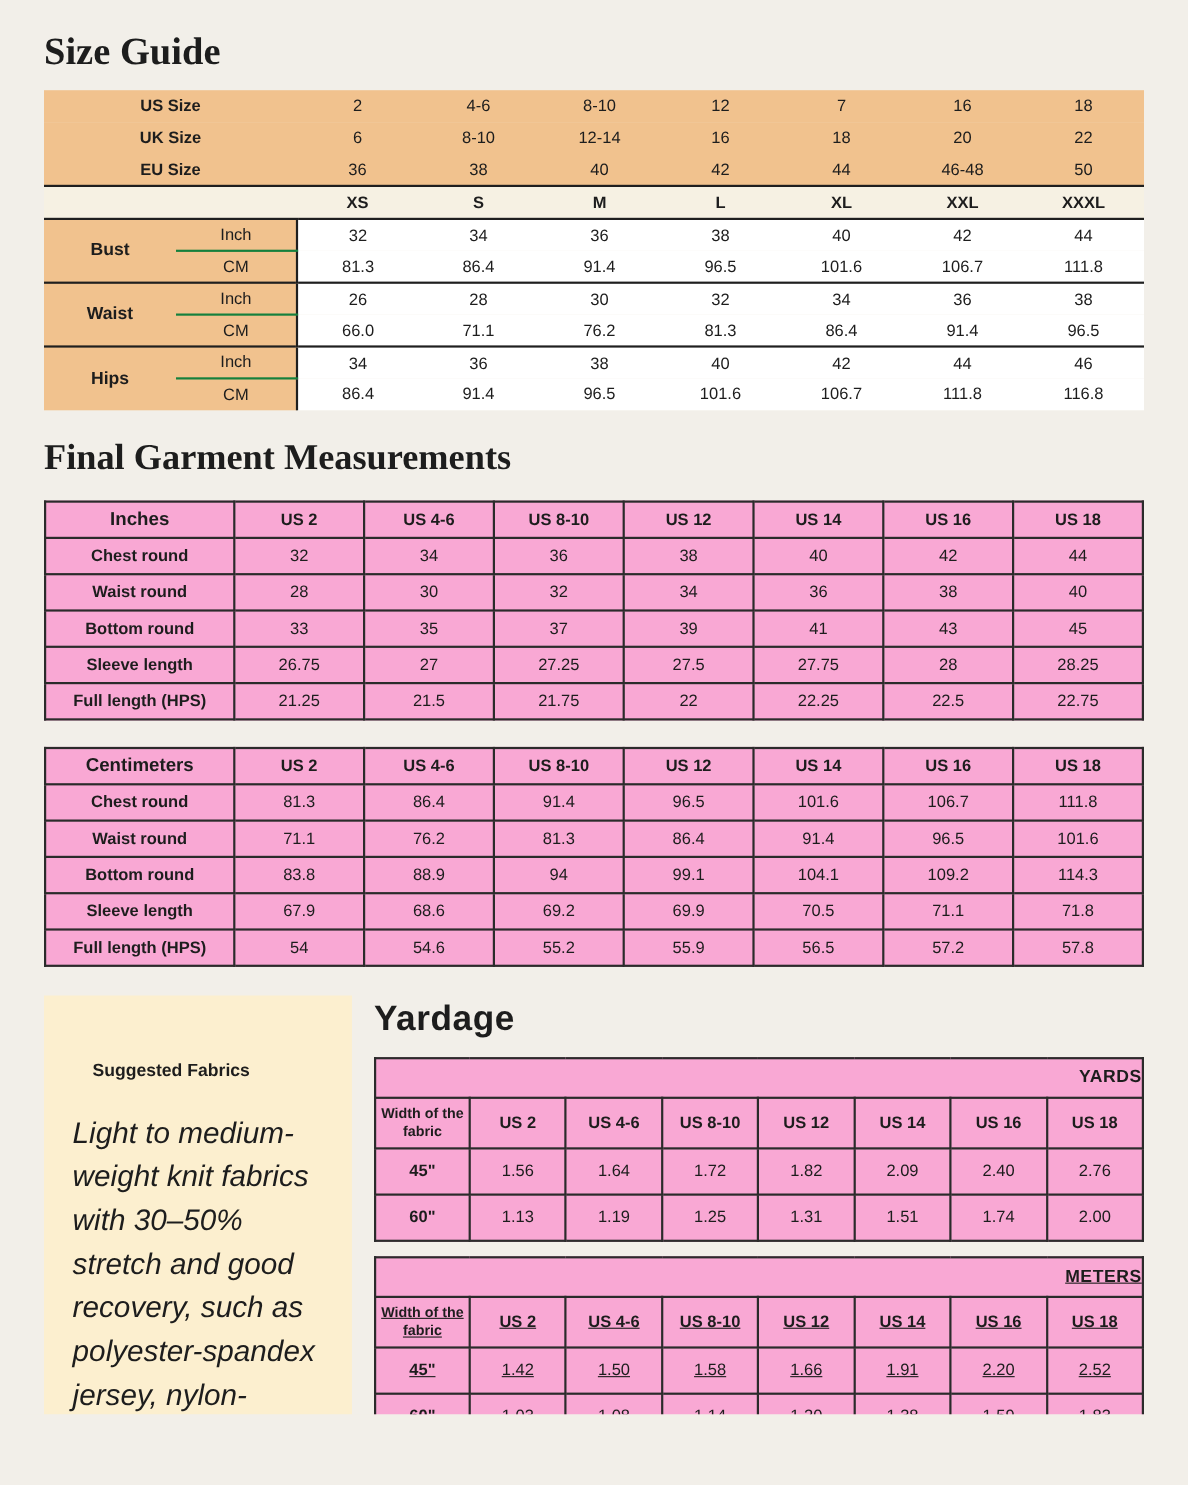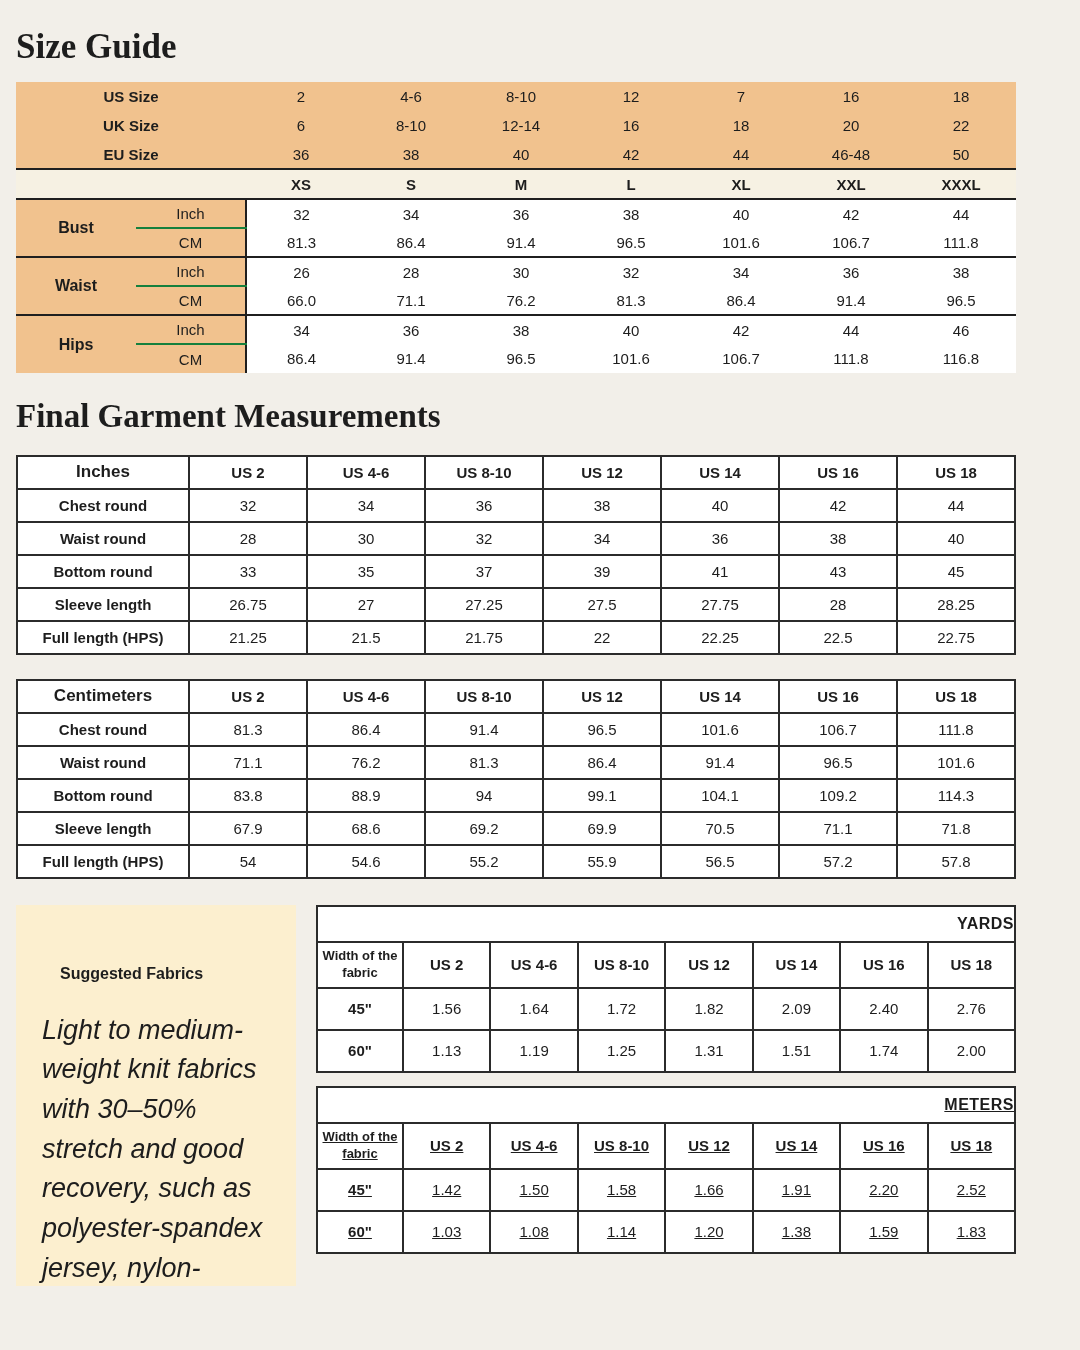--- a/index.html
+++ b/index.html
@@ -11,21 +11,21 @@
     --tborder:#2B2B2B;
     --ink:#1D1D1D;
   }
   *{box-sizing:border-box;}
   body{margin:0;background:var(--page-bg);}
   .page{
     width:1080px;height:1286px;
     background:var(--page-bg);
     color:var(--ink);
     font-family:"Liberation Sans",sans-serif;
-    padding:0 16px;
+    padding:0 40px;
     overflow:hidden;
     position:relative;
   }
   h1.serif{
     font-family:"Liberation Serif",serif;
     font-weight:700;font-size:35px;line-height:1.2;
     margin:0;padding:26px 0 14px;
   }
   h2.serif{
     font-family:"Liberation Serif",serif;
@@ -60,21 +60,21 @@
     background:var(--orange);
     border-right:2px solid var(--line);
   }
   .size-table .unit-label.inch{border-bottom:2px solid #15803d;}
   .size-table .meas-first td{border-top:2px solid var(--line);}
   .size-table .meas-val{background:#FFFFFF;}
 
   
   .grid-table{
     border-collapse:collapse;table-layout:fixed;
-    background:#ffffff;font-size:15px;
+    background:#f9a8d4;font-size:15px;
   }
   .grid-table th,.grid-table td{
     border:2px solid var(--tborder);
     text-align:center;vertical-align:middle;
     padding:0;font-weight:400;
   }
   .garment{width:1000px;}
   .garment + .garment{margin-top:24px;}
   .garment th{font-weight:700;}
   .garment .unit-head{font-size:17px;}
@@ -362,20 +362,21 @@
         </tr>
       </tbody>
     </table>
 
   <div class="yardage-section">
     <aside class="fabric-panel">
       <h3>Suggested Fabrics</h3>
       <p>Light to medium-weight knit fabrics with 30–50% stretch and good recovery, such as polyester-spandex jersey, nylon-spandex, interlock, or lightweight scuba</p>
     </aside>
     <div class="yardage-right">
+      <h2 class="sans">Yardage</h2>
       <table class="grid-table yardage">
         <colgroup>
             <col style="width:86px">
             <col span="7">
           </colgroup>
       <tbody>
             <tr class="cap-row">
               <td class="cap" colspan="8">YARDS</td>
             </tr>
             <tr class="head-row">

